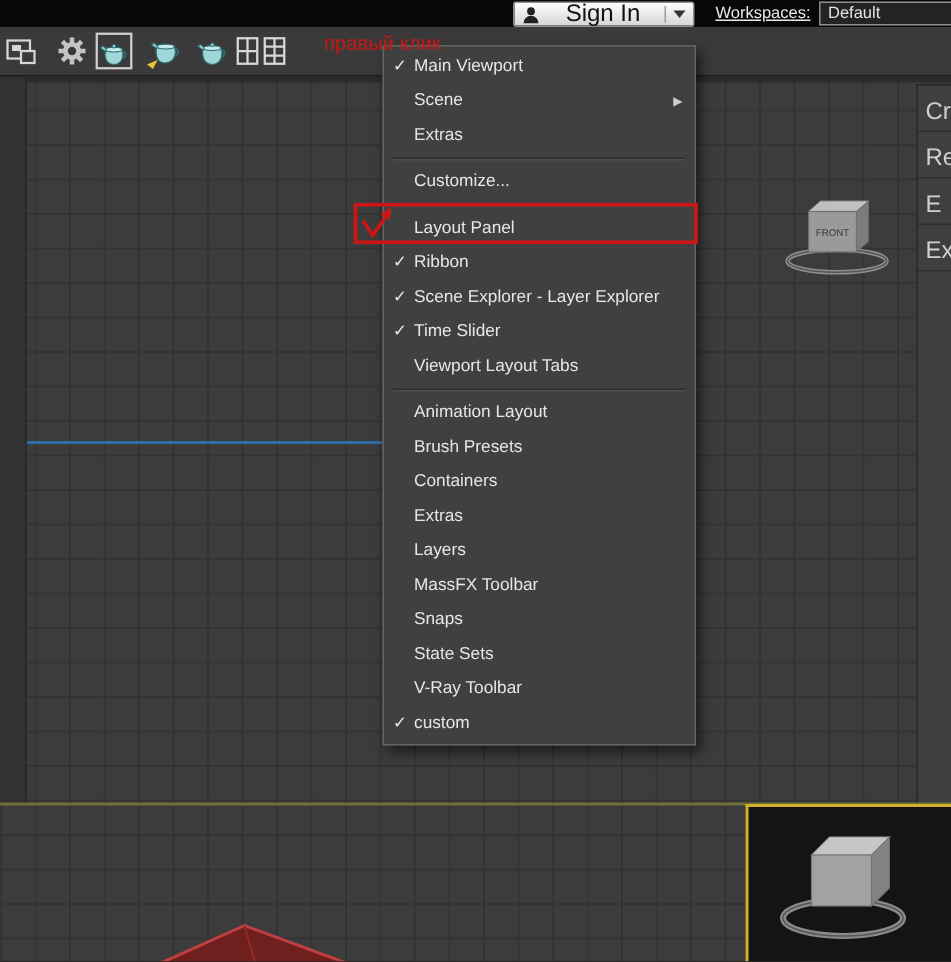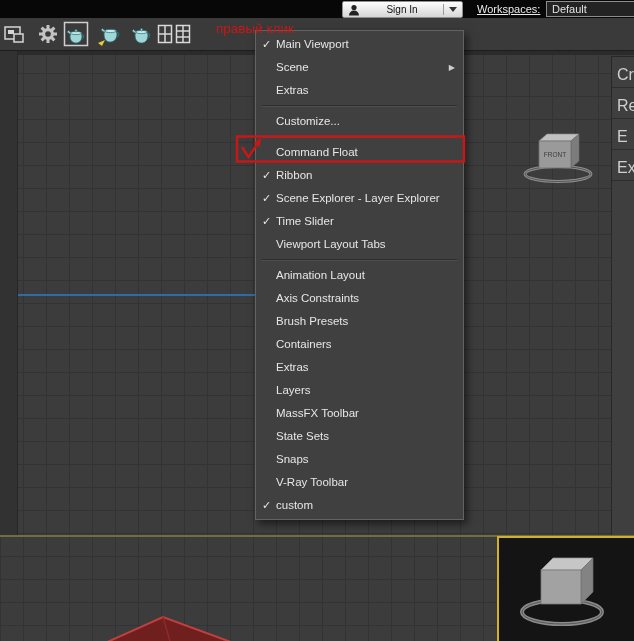--- a/index.html
+++ b/index.html
@@ -4,21 +4,21 @@
 <style>
   html,body{margin:0;padding:0;background:#1a1a1a;}
   #stage{position:relative;width:634px;height:641px;overflow:hidden;
          font-family:"Liberation Sans",sans-serif;background:#3c3c3c;
          -webkit-font-smoothing:antialiased;}
   
   .titlebar{position:absolute;left:0;top:0;width:634px;height:18px;background:#070707;z-index:30;}
   .signin{position:absolute;left:342px;top:1px;width:119px;height:15px;
           background:linear-gradient(#fdfdfd,#d6d6d6);border:1px solid #8f8f8f;border-radius:2px;
           display:flex;align-items:center;cursor:pointer;}
-  .signin .txt{flex:1;font-size:10px;color:#111;text-align:center;line-height:15px;}
+  .signin .txt{flex:1;font-size:16px;color:#111;text-align:center;line-height:15px;}
   .signin .vdiv{width:1px;height:11px;background:#9a9a9a;}
   .signin .arr{width:0;height:0;border-left:4px solid transparent;border-right:4px solid transparent;
                border-top:5px solid #333;margin:0 5px;}
   .ws-label{position:absolute;left:477px;top:3px;font-size:11px;color:#eaeaea;text-decoration:underline;}
   .ws-box{position:absolute;left:546px;top:1px;width:86px;height:14px;background:#232323;
           border:1px solid #8d8d8d;color:#e2e2e2;font-size:11px;line-height:14px;padding-left:5px;cursor:pointer;}
   
   .toolbar{position:absolute;left:0;top:18px;width:634px;height:32px;background:#3a3a3a;
            border-bottom:1px solid #1d1d1d;z-index:30;}
   .tbtn{position:absolute;top:3px;width:26px;height:26px;display:flex;align-items:center;justify-content:center;cursor:pointer;}
@@ -93,35 +93,34 @@
     <line x1="88" y1="5" x2="98" y2="40" stroke="#8f2a2a" stroke-width="1.5"></line>
   </svg>
 
   <div class="menu">
     <div class="mi"><span class="check">✓</span><span>Main Viewport</span></div>
     <div class="mi"><span>Scene</span><span class="sub">▶</span></div>
     <div class="mi"><span>Extras</span></div>
     <div class="msep"></div>
     <div class="mi"><span>Customize...</span></div>
     <div class="msep"></div>
-    <div class="mi"><span>Command Float</span></div>
+    <div class="mi"><span>Layout Panel</span></div>
     <div class="mi"><span class="check">✓</span><span>Ribbon</span></div>
     <div class="mi"><span class="check">✓</span><span>Scene Explorer - Layer Explorer</span></div>
     <div class="mi"><span class="check">✓</span><span>Time Slider</span></div>
     <div class="mi"><span>Viewport Layout Tabs</span></div>
     <div class="msep"></div>
     <div class="mi"><span>Animation Layout</span></div>
-    <div class="mi"><span>Axis Constraints</span></div>
     <div class="mi"><span>Brush Presets</span></div>
     <div class="mi"><span>Containers</span></div>
     <div class="mi"><span>Extras</span></div>
     <div class="mi"><span>Layers</span></div>
     <div class="mi"><span>MassFX Toolbar</span></div>
+    <div class="mi"><span>Snaps</span></div>
     <div class="mi"><span>State Sets</span></div>
-    <div class="mi"><span>Snaps</span></div>
     <div class="mi"><span>V-Ray Toolbar</span></div>
     <div class="mi"><span class="check">✓</span><span>custom</span></div>
   </div>
 
   <div class="toolbar">
     <div class="tbtn" style="left:1px">
       <svg width="22" height="22">
           <rect x="2" y="4" width="15" height="12" fill="none" stroke="#d6d6d6" stroke-width="1.5"></rect>
           <rect x="5" y="7" width="6" height="4" fill="#d6d6d6"></rect>
           <rect x="11" y="11" width="9" height="8" fill="#3a3a3a" stroke="#d6d6d6" stroke-width="1.5"></rect>

